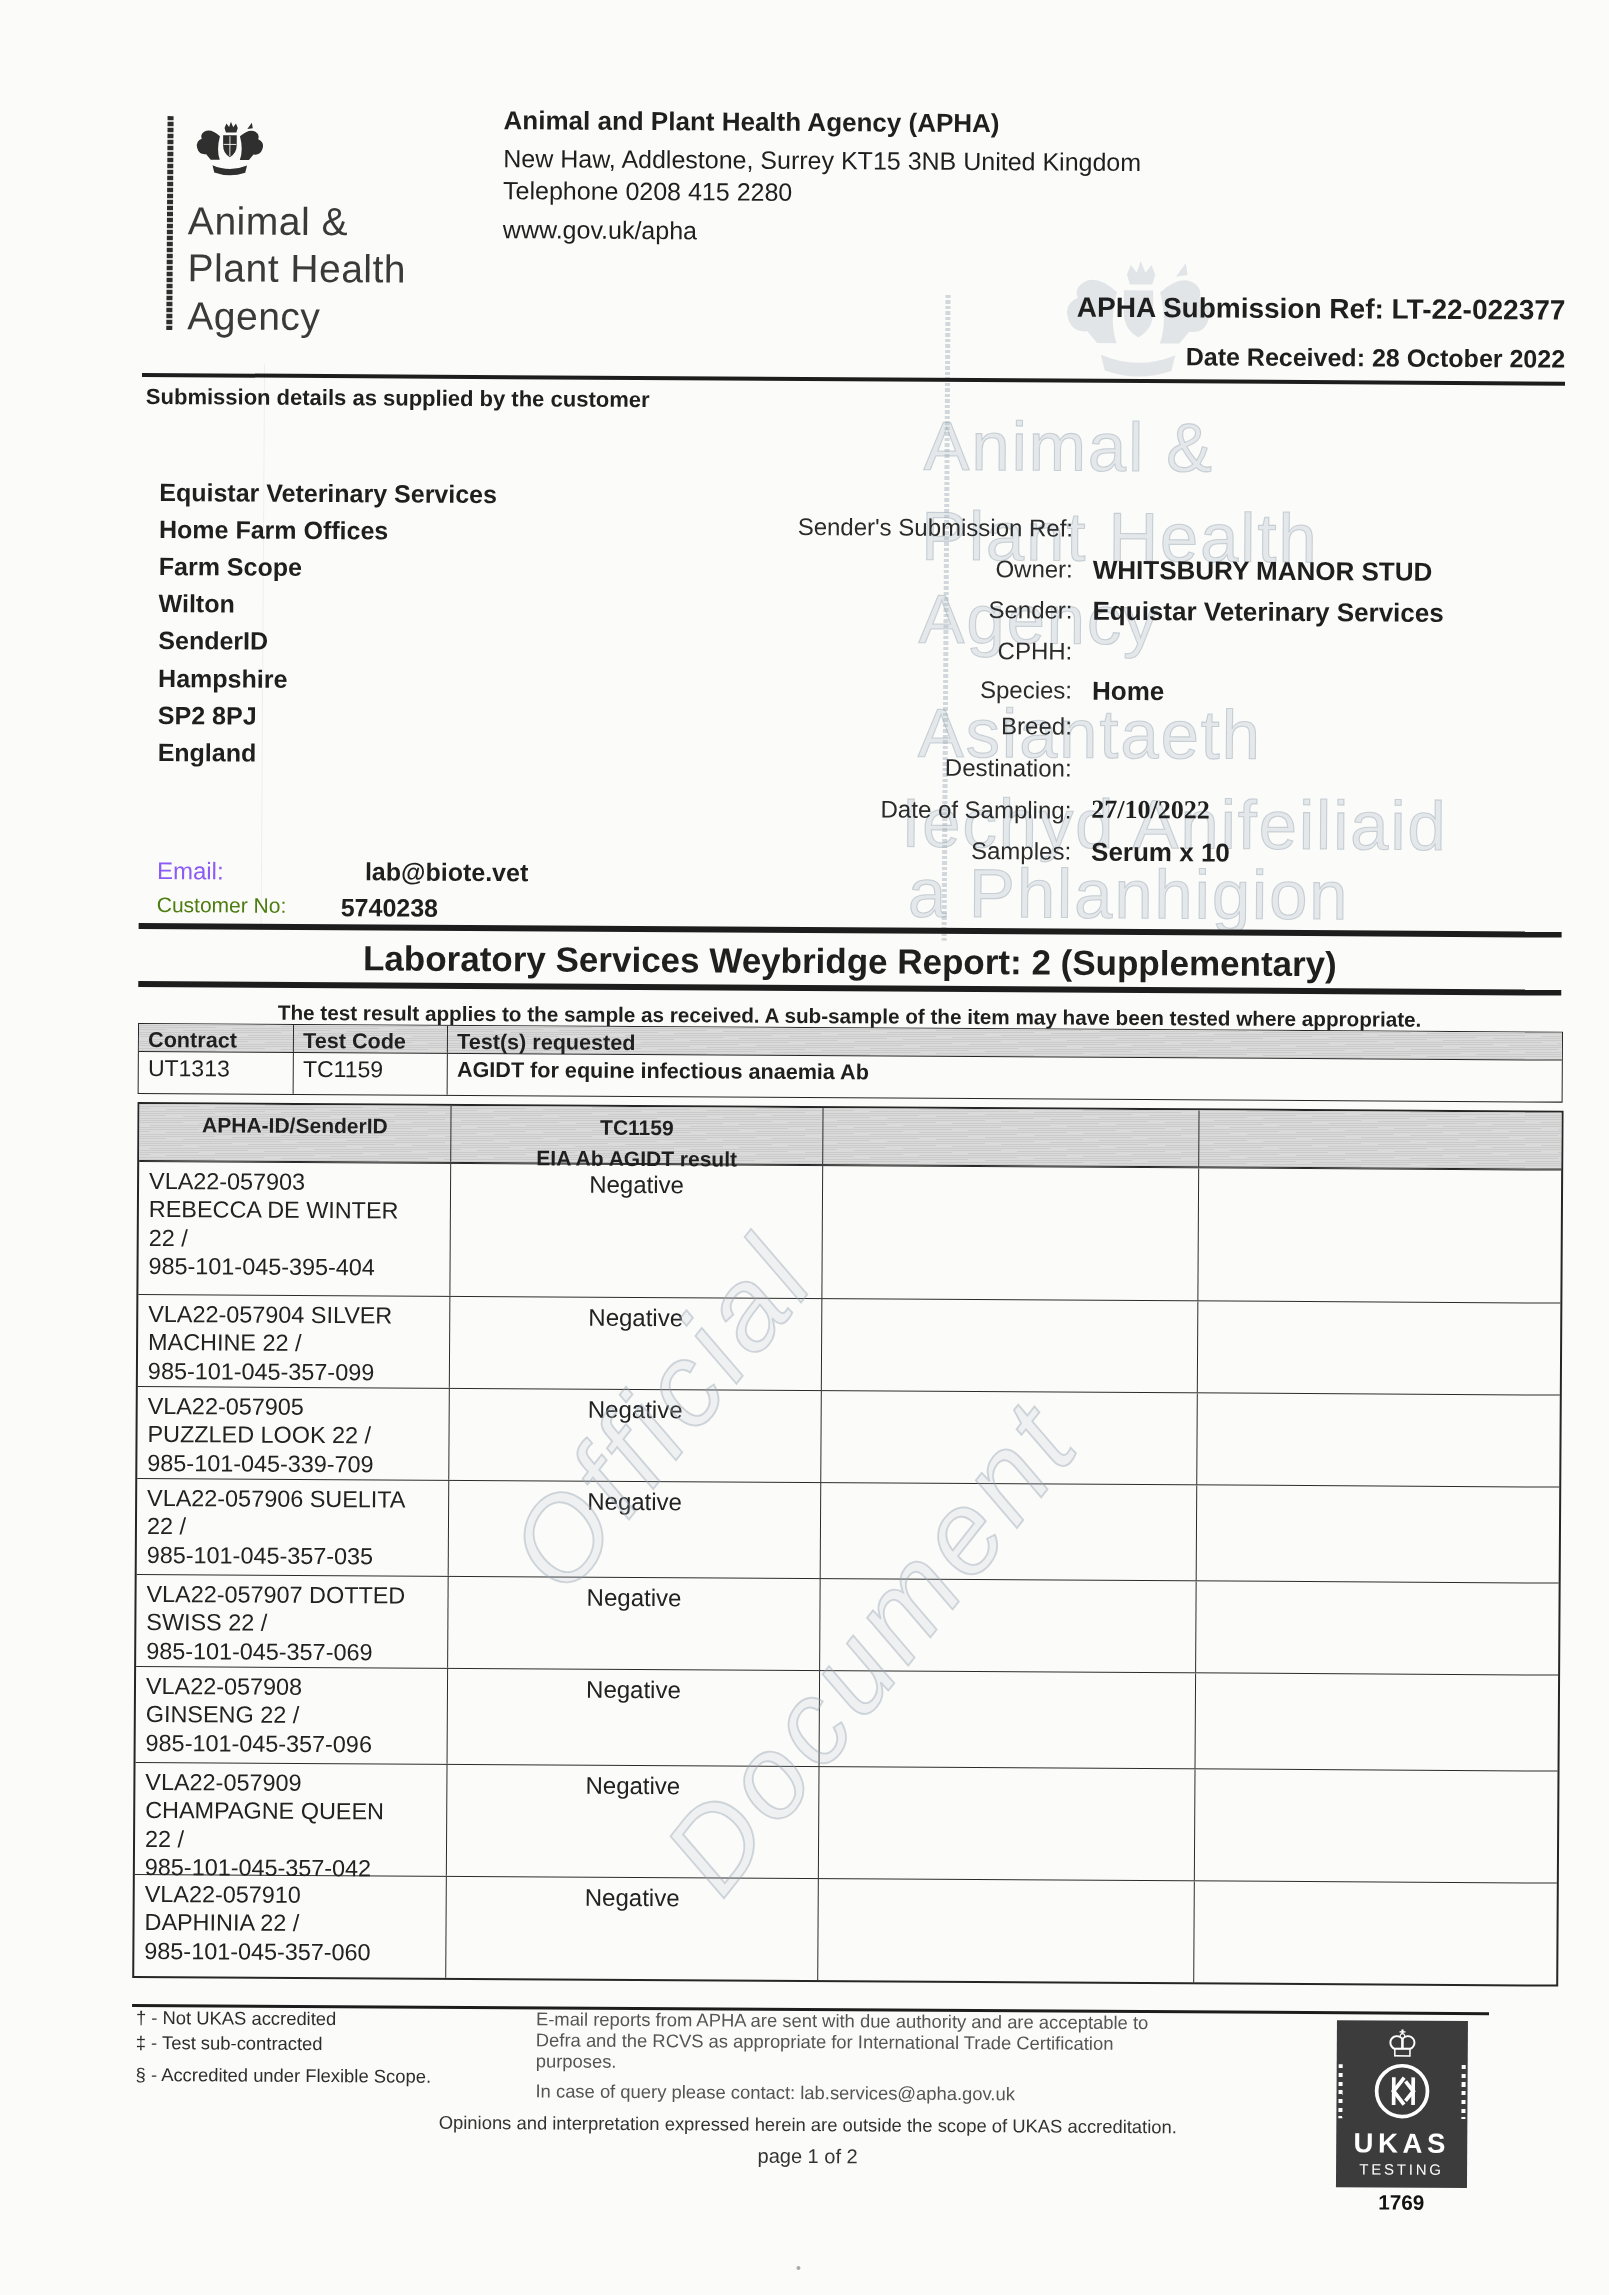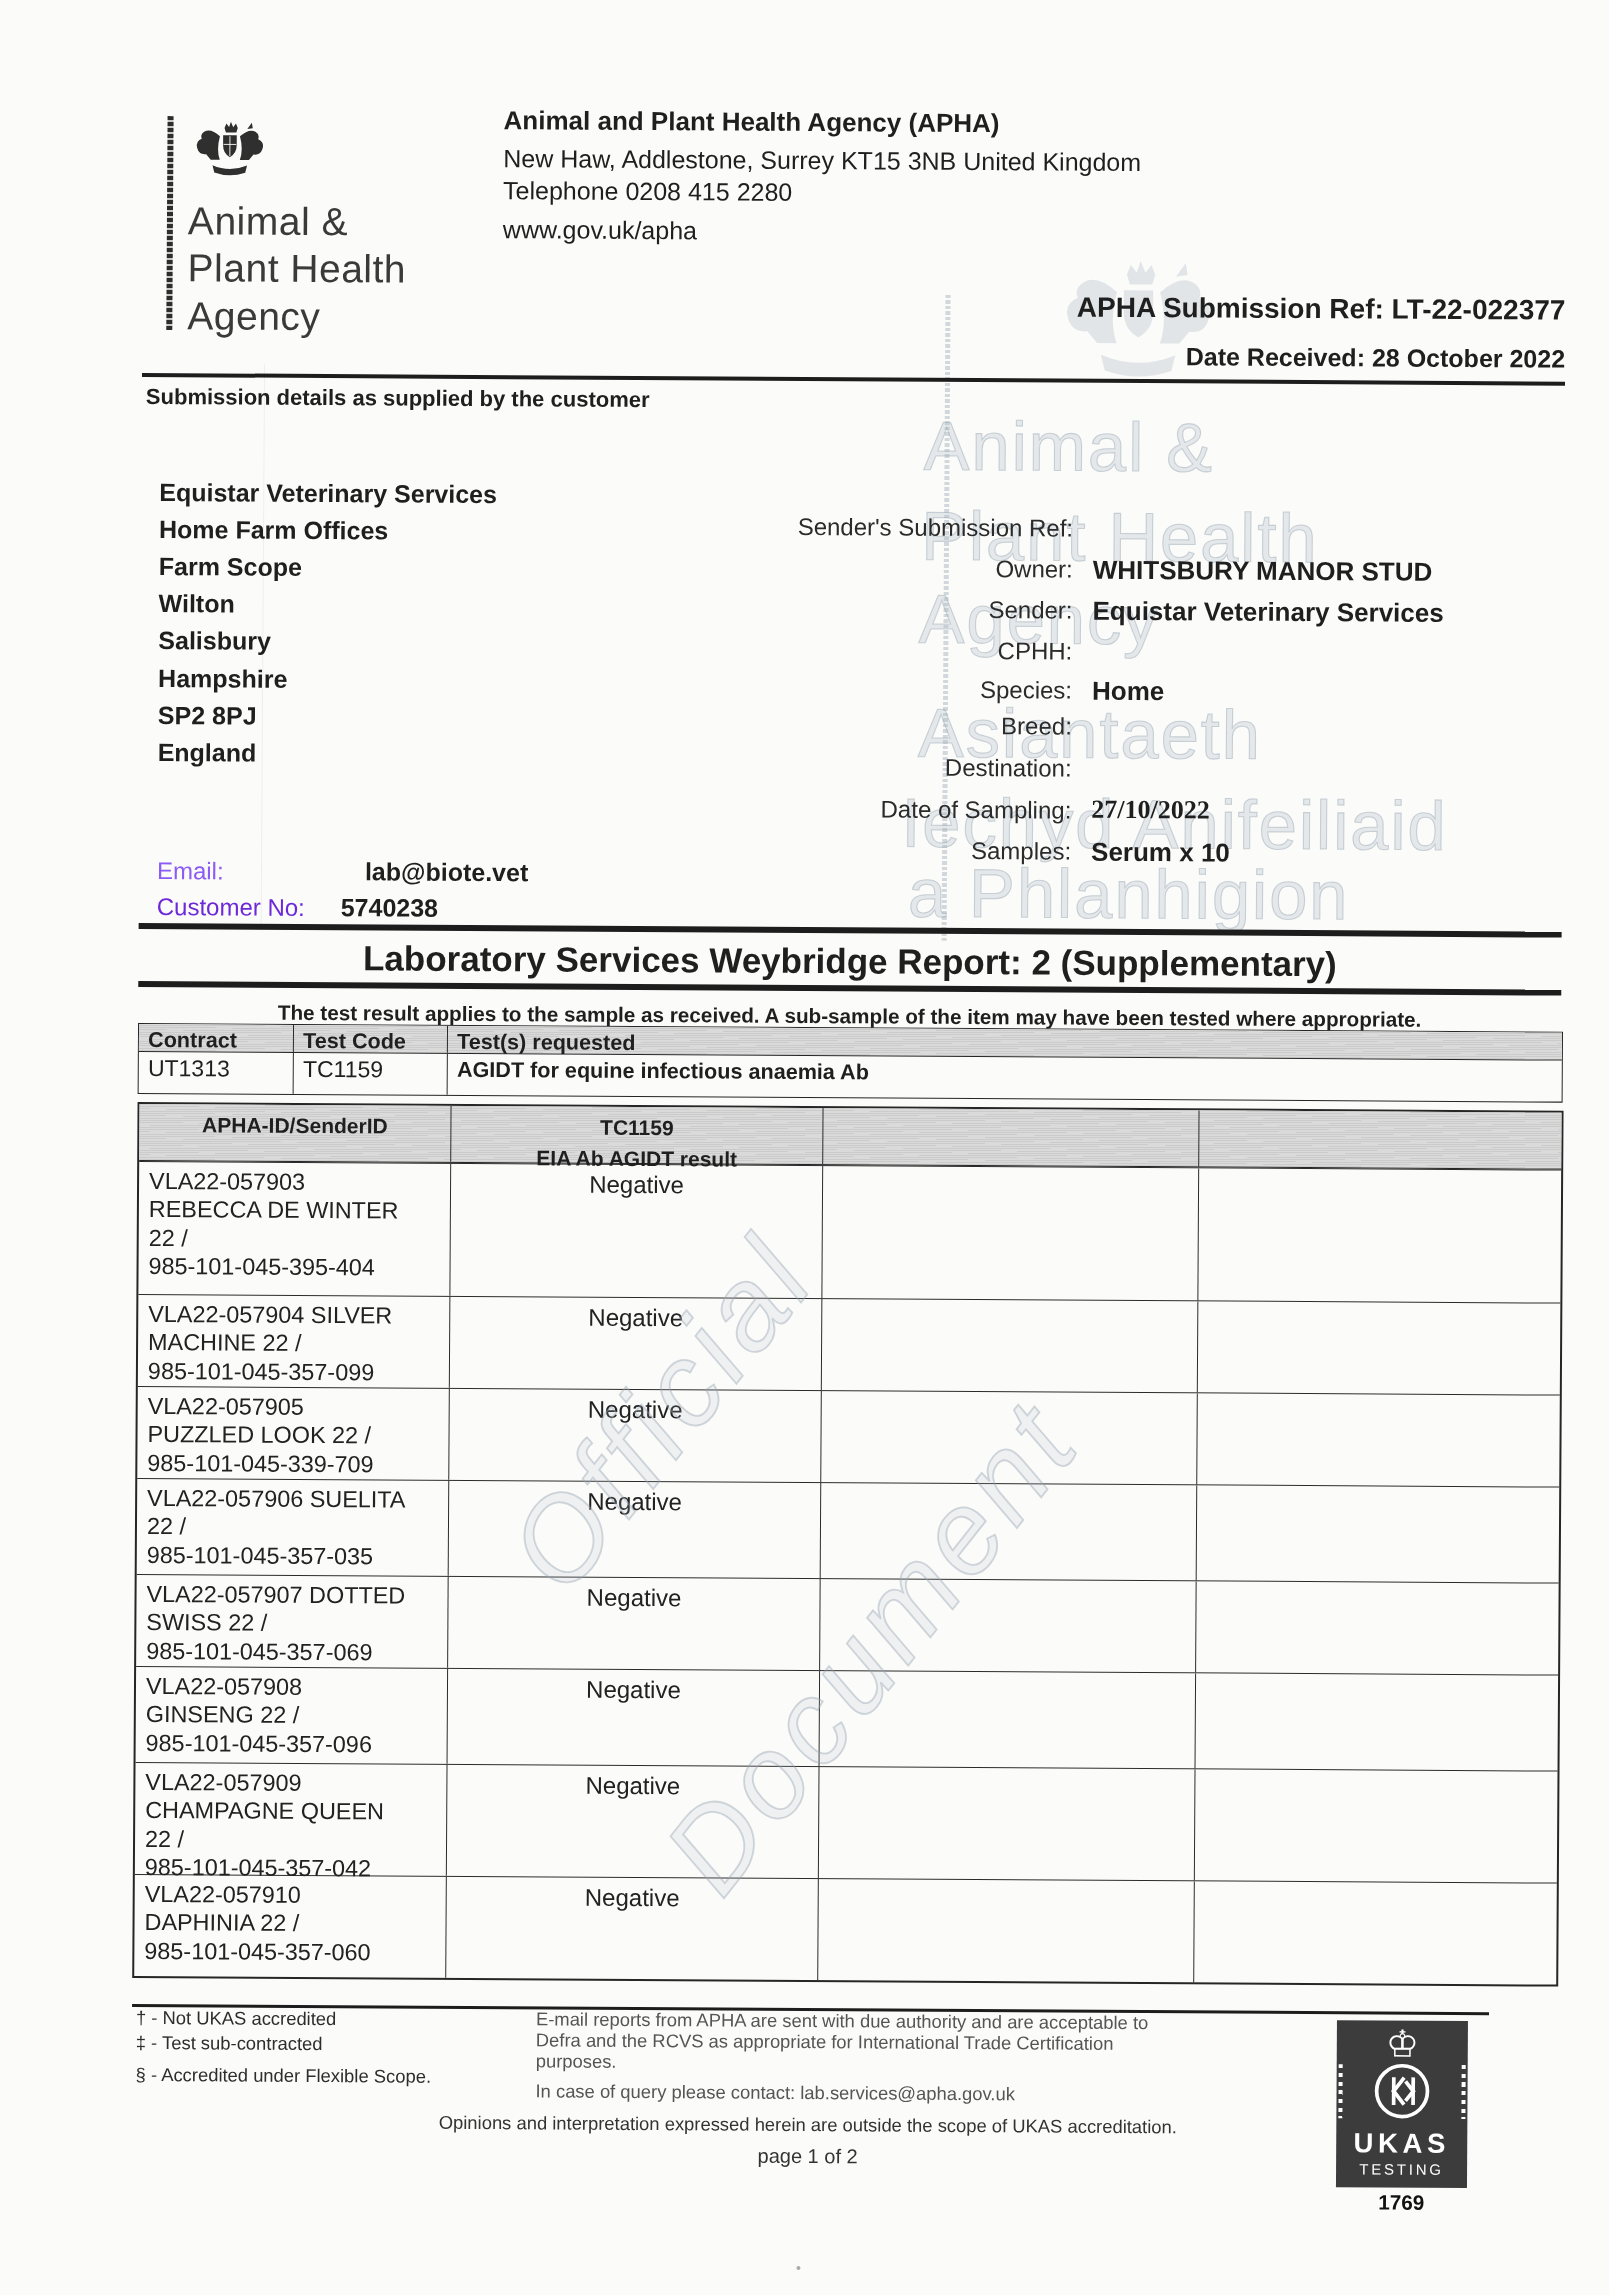--- a/index.html
+++ b/index.html
@@ -125,27 +125,27 @@
 
   <div class="abs b" style="left:872px; top:290px; width:689px; text-align:right; font-size:28px;">APHA Submission Ref: LT-22-022377</div>
   <div class="abs b" style="left:872px; top:340px; width:689px; text-align:right; font-size:25px;">Date Received: 28 October 2022</div>
   <div class="rule" style="left:138px; top:377px; width:1423px; height:4.1px;"></div>
   <div class="abs b" style="left:142px; top:388px; font-size:22px;">Submission details as supplied by the customer</div>
 
   <div class="abs b" style="left:156px; top:482px; font-size:25px;">Equistar Veterinary Services</div>
   <div class="abs b" style="left:156px; top:519px; font-size:25px;">Home Farm Offices</div>
   <div class="abs b" style="left:156px; top:556px; font-size:25px;">Farm Scope</div>
   <div class="abs b" style="left:156px; top:593px; font-size:25px;">Wilton</div>
-  <div class="abs b" style="left:156px; top:630px; font-size:25px;">Salisbury</div>
+  <div class="abs b" style="left:156px; top:630px; font-size:25px;">SenderID</div>
   <div class="abs b" style="left:156px; top:668px; font-size:25px;">Hampshire</div>
   <div class="abs b" style="left:156px; top:705px; font-size:25px;">SP2 8PJ</div>
   <div class="abs b" style="left:156px; top:742px; font-size:25px;">England</div>
   <div class="abs" style="left:156px; top:861px; font-size:24px; color:#8b5cf6;">Email:</div>
   <div class="abs b" style="left:340px; top:860px; font-size:25px;margin-left:24px;">lab@biote.vet</div>
-  <div class="abs" style="left:156px; top:897px; font-size:24px; color:#6d28d9;">Customer No:</div>
+  <div class="abs" style="left:156px; top:897px; font-size:21px; color:#4d7c0f;">Customer No:</div>
   <div class="abs b" style="left:340px; top:896px; font-size:25px;">5740238</div>
 
   <div class="dlabel" style="top:513px;">Sender's Submission Ref:</div>
   <div class="dvalue" style="top:511px;"></div>
   <div class="dlabel" style="top:554px;">Owner:</div>
   <div class="dvalue" style="top:553px;">WHITSBURY MANOR STUD</div>
   <div class="dlabel" style="top:595px;">Sender:</div>
   <div class="dvalue" style="top:594px;">Equistar Veterinary Services</div>
   <div class="dlabel" style="top:636px;">CPHH:</div>
   <div class="dvalue" style="top:635px;"></div>

